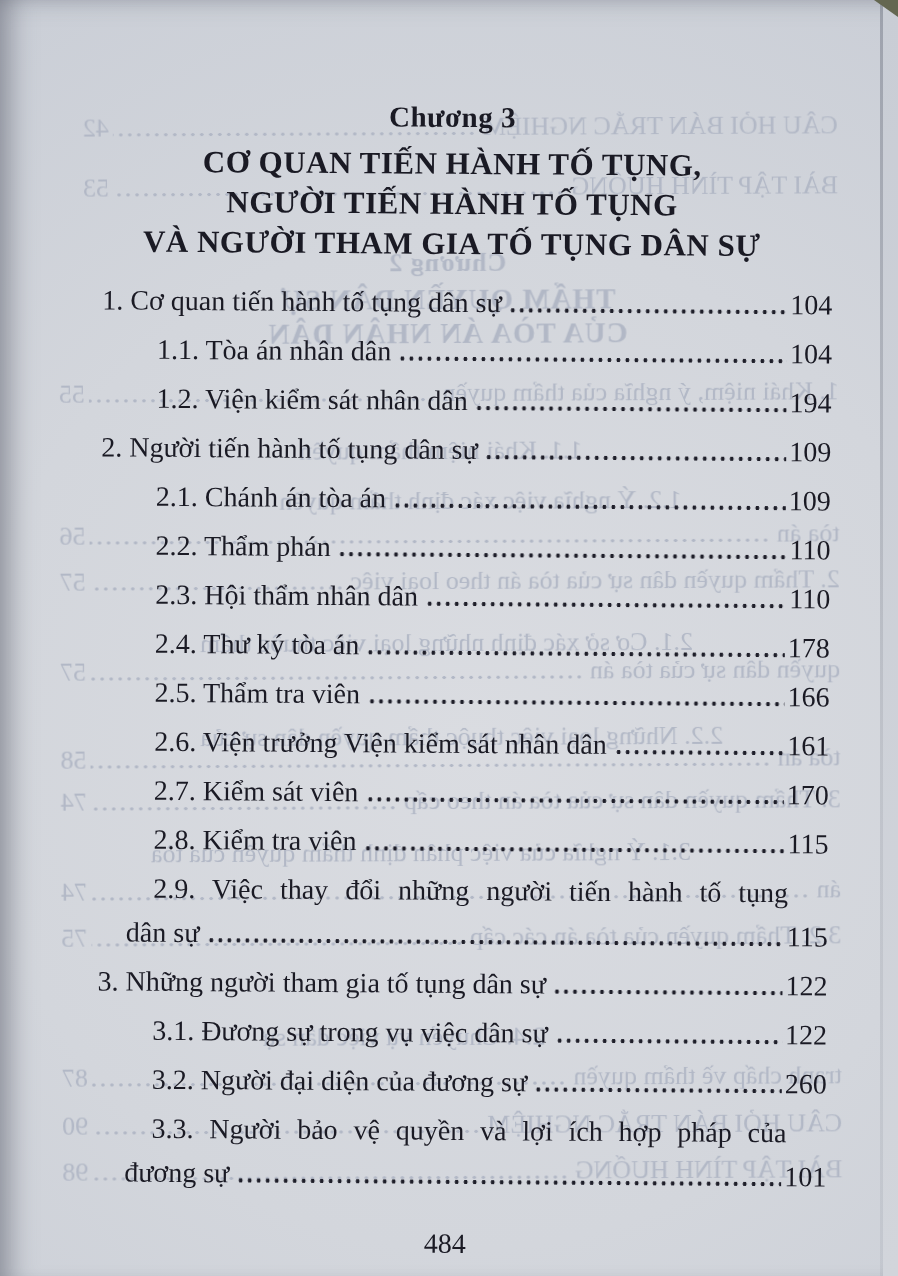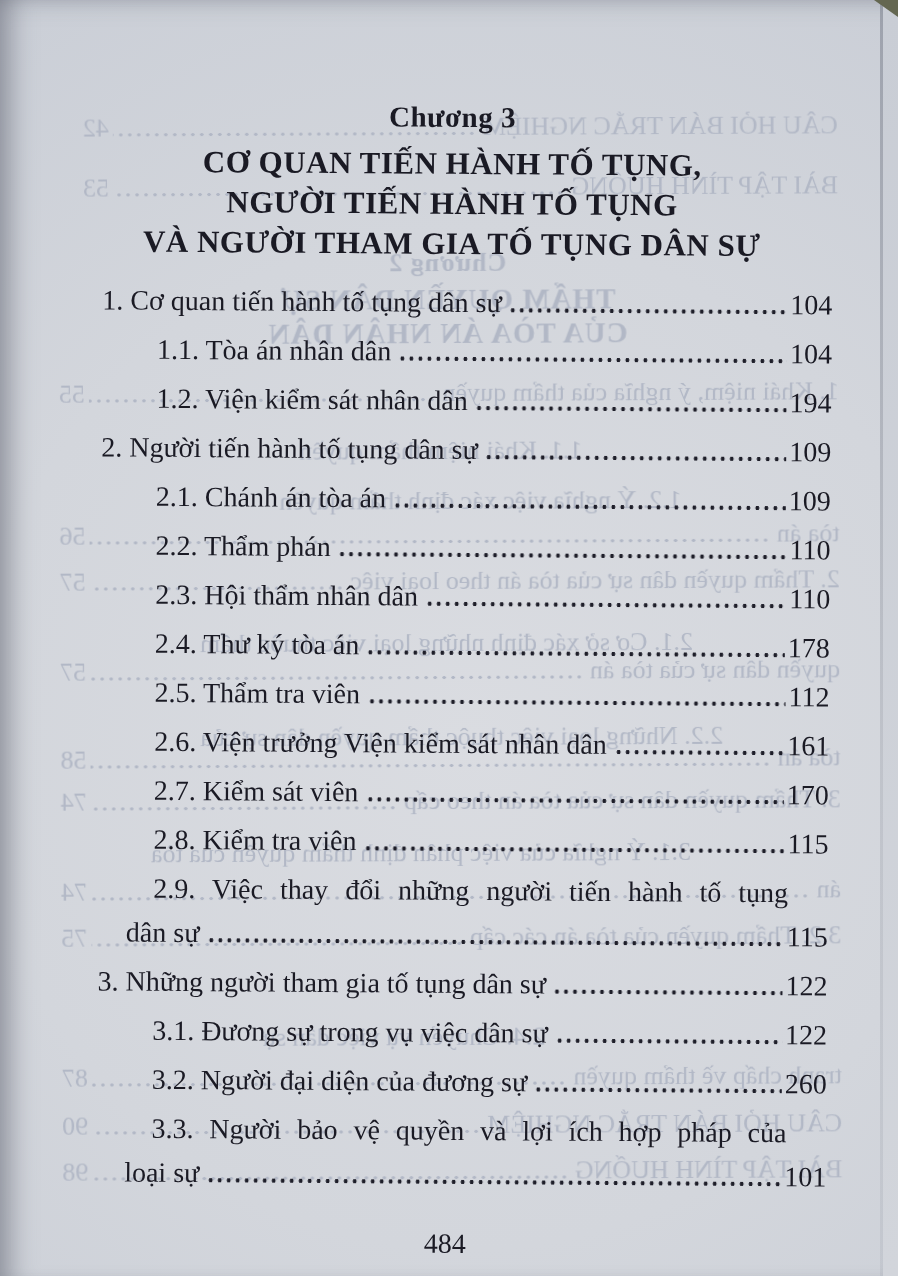--- a/index.html
+++ b/index.html
@@ -264,21 +264,21 @@
           <span class="pnum">110</span>
         </div>
         <div class="toc-entry lvl2">
           <span class="toc-label">2.4. Thư ký tòa án</span>
           <span class="dots"></span>
           <span class="pnum">178</span>
         </div>
         <div class="toc-entry lvl2">
           <span class="toc-label">2.5. Thẩm tra viên</span>
           <span class="dots"></span>
-          <span class="pnum">112</span>
+          <span class="pnum">166</span>
         </div>
         <div class="toc-entry lvl2">
           <span class="toc-label">2.6. Viện trưởng Viện kiểm sát nhân dân</span>
           <span class="dots"></span>
           <span class="pnum">161</span>
         </div>
         <div class="toc-entry lvl2">
           <span class="toc-label">2.7. Kiểm sát viên</span>
           <span class="dots"></span>
           <span class="pnum">170</span>
@@ -307,21 +307,21 @@
           <span class="pnum">122</span>
         </div>
         <div class="toc-entry lvl2">
           <span class="toc-label">3.2. Người đại diện của đương sự</span>
           <span class="dots"></span>
           <span class="pnum">260</span>
         </div>
         <div class="toc-entry lvl2 block">
           <div class="jline">3.3. Người bảo vệ quyền và lợi ích hợp pháp của</div>
           <div class="wrap-line">
-            <span class="toc-label">loại sự</span>
+            <span class="toc-label">đương sự</span>
             <span class="dots"></span>
             <span class="pnum">101</span>
           </div>
         </div>
       </div>
 
     <div class="page-footer">484</div>
   </div>
 
   <div class="edge-strip"></div>

